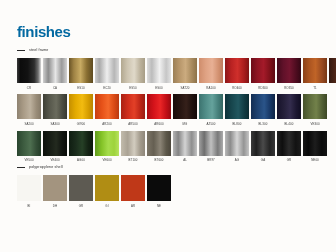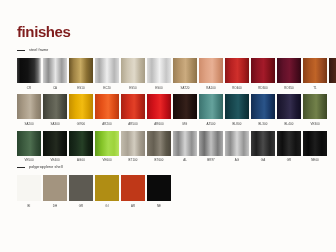--- a/index.html
+++ b/index.html
@@ -11,21 +11,21 @@
     -webkit-font-smoothing:antialiased;
   }
   #page{position:relative;width:336px;height:252px;}
 
   .page-title{
     position:absolute;
     left:17px;top:24px;
     font-size:15px;
     font-weight:bold;
     letter-spacing:-0.4px;
-    color:#7f1d1d;
+    color:#0369a1;
     line-height:1;
   }
 
   .section{position:absolute;left:17px;}
   #section-steel{top:47px;}
   #section-shell{top:164px;}
 
   .section-head{
     display:flex;
     align-items:center;

